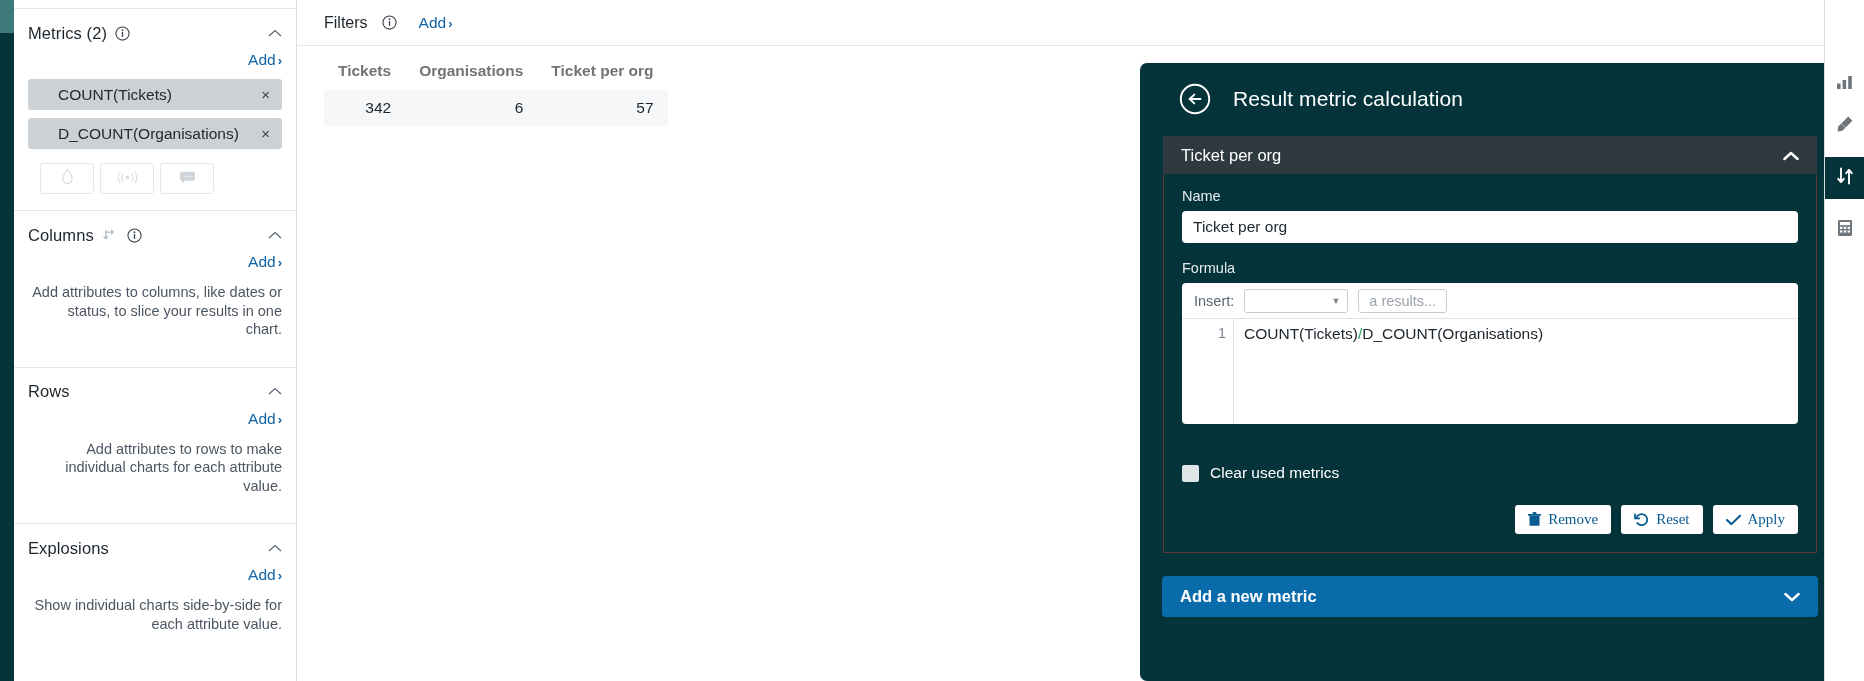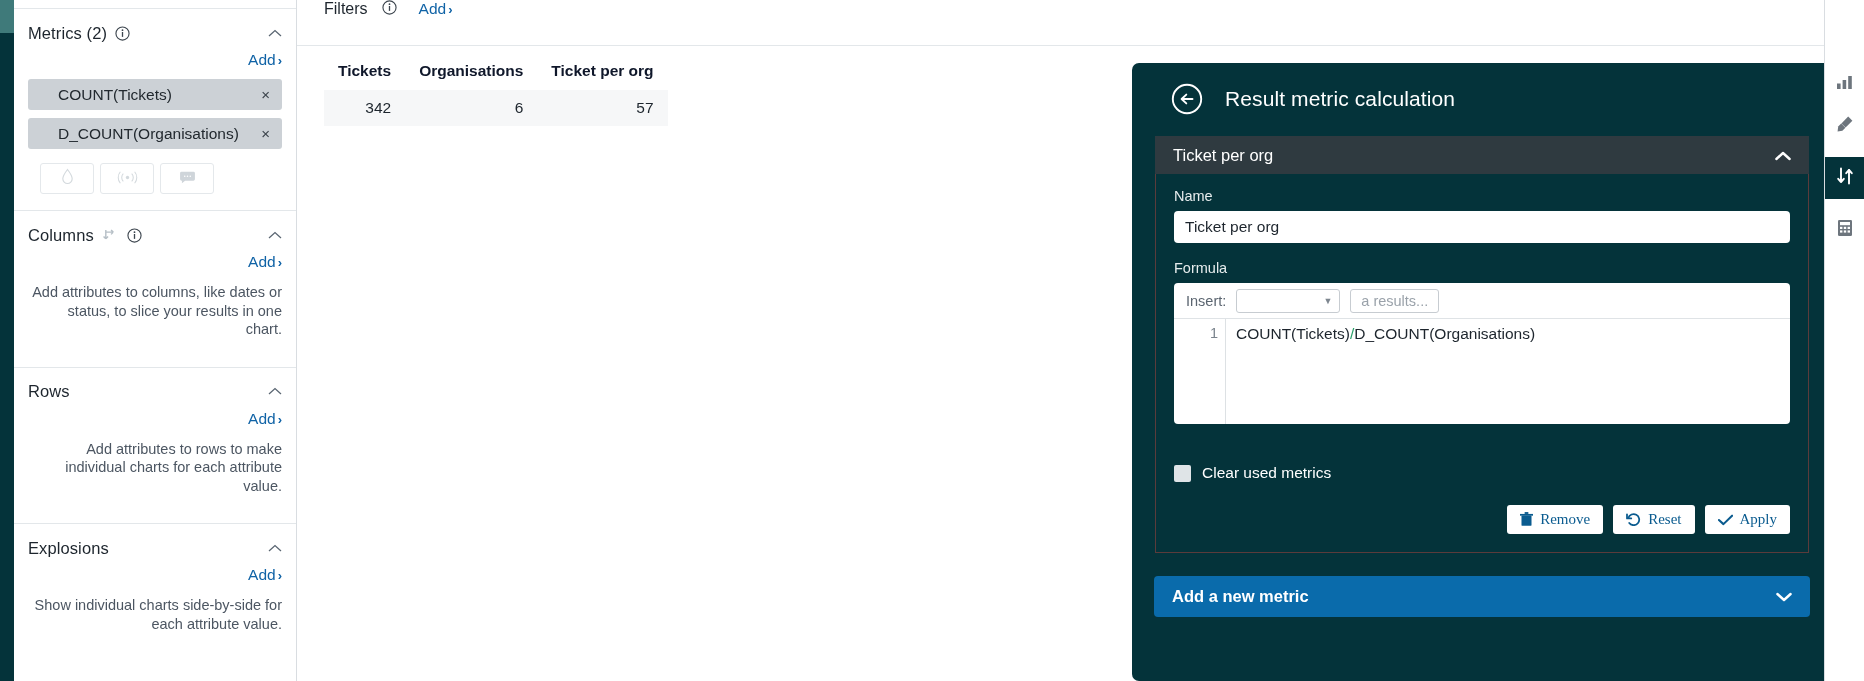--- a/index.html
+++ b/index.html
@@ -52,38 +52,38 @@
     width: 54px; height: 31px; border: 1px solid #e4e8eb; border-radius: 3px;
     background: #fff; display: flex; align-items: center; justify-content: center;
     cursor: pointer;
   }
   .hint { font-size: 14.5px; color: #4c5662; line-height: 1.28; padding: 2px 0 28px 0; text-align: right; }
   .sec-pad-bottom { padding-bottom: 6px; }
 
   
   .main { flex: 1; background: #fff; position: relative; min-width: 0; }
   .filter-bar {
-    display: flex; align-items: flex-start; gap: 14px;
+    display: flex; align-items: center; gap: 14px;
     height: 46px; padding: 0 0 0 27px; border-bottom: 1px solid #e3e7ea;
     font-size: 16px; color: #1d252d;
   }
   .filter-bar .add-link { padding: 0; margin-left: 8px; }
   table.result { border-collapse: collapse; margin-top: 10px; margin-left: 27px; }
   table.result th {
-    font-size: 15.5px; color: #0f172a; font-weight: bold;
+    font-size: 15.5px; color: #737373; font-weight: bold;
     text-align: right; padding: 6px 14px 10px 14px; white-space: nowrap;
   }
   table.result td {
     font-size: 15.5px; color: #1d252d; text-align: right;
     padding: 9px 14px; background: #f6f7f8;
   }
 
   
   .panel {
-    position: absolute; right: 32px; top: 63px;
+    position: absolute; right: 24px; top: 63px;
     width: 700px; height: 618px;
     background: #04333a; color: #fff;
     padding: 0 22px;
     border-radius: 7px;
   }
   .panel-head { display: flex; align-items: center; gap: 22px; height: 72px; padding-left: 17px;}
   .panel-title { font-size: 21px; font-weight: normal; letter-spacing: .1px; }
   .back-btn { width: 32px; height: 32px; cursor: pointer; flex: 0 0 32px; }
 
   .metric-card { border: 1px solid #6b3a3a00; background: #04333a; }

